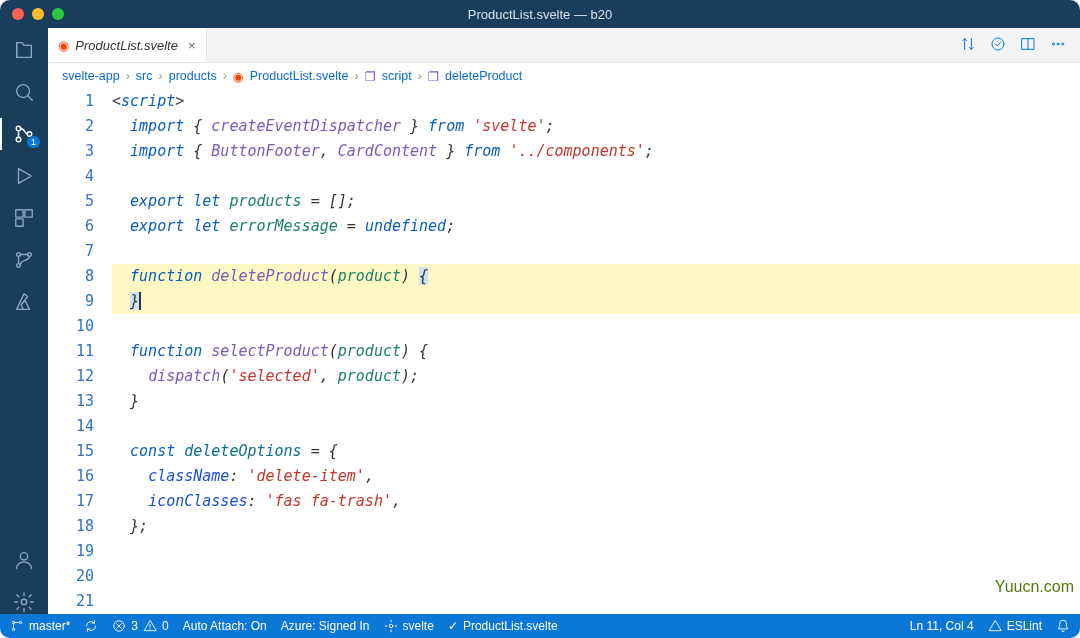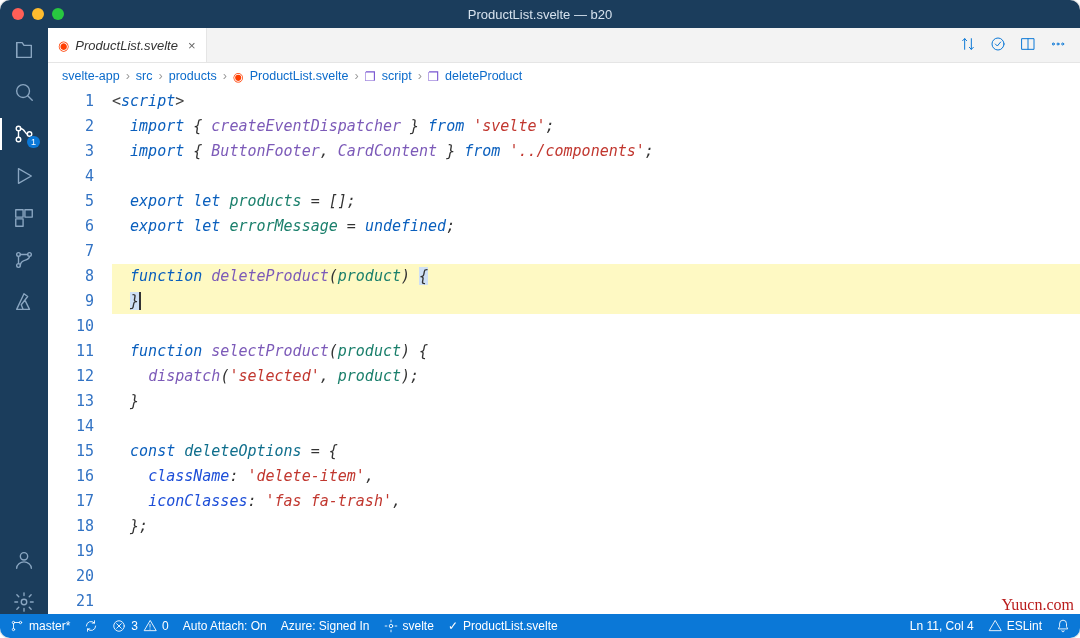--- a/index.html
+++ b/index.html
@@ -51,21 +51,21 @@
 .code .ln.hl { background:#fef9c3; }
 .sel { background:#cfe0f5; }
 .tok-kw{color:#0a5fbd}.tok-fn{color:#7c5ab8}.tok-str{color:#c1372f}.tok-id{color:#1a7f6b}.tok-pn{color:#444}.tok-prop{color:#1d4ed8}.tok-var{color:#0f6e8c}
 .cursor-mark{border-left:2px solid #333;}
 
 
 .status { height:24px; background:#0b78d7; color:#fff; display:flex; align-items:center; font-size:12px; padding:0 10px; gap:14px; }
 .status .grp { display:flex; align-items:center; gap:5px; cursor:pointer; }
 .status .right { margin-left:auto; display:flex; gap:14px; align-items:center; }
 
-.watermark { position:absolute; right:6px; bottom:24px; color:#b91c1c; font-family:Liberation Serif, serif; font-size:16px; pointer-events:none; }
+.watermark { position:absolute; right:6px; bottom:42px; color:#4d7c0f; font-family:Liberation Sans, sans-serif; font-size:16px; pointer-events:none; }
 
 svg { width:22px; height:22px; fill:none; stroke:currentColor; stroke-width:1.5; stroke-linecap:round; stroke-linejoin:round; }
 .status svg { width:14px; height:14px; }
 .tab-actions svg { width:16px; height:16px; }
 </style>
 </head>
 <body>
 
 <div class="window">
 

